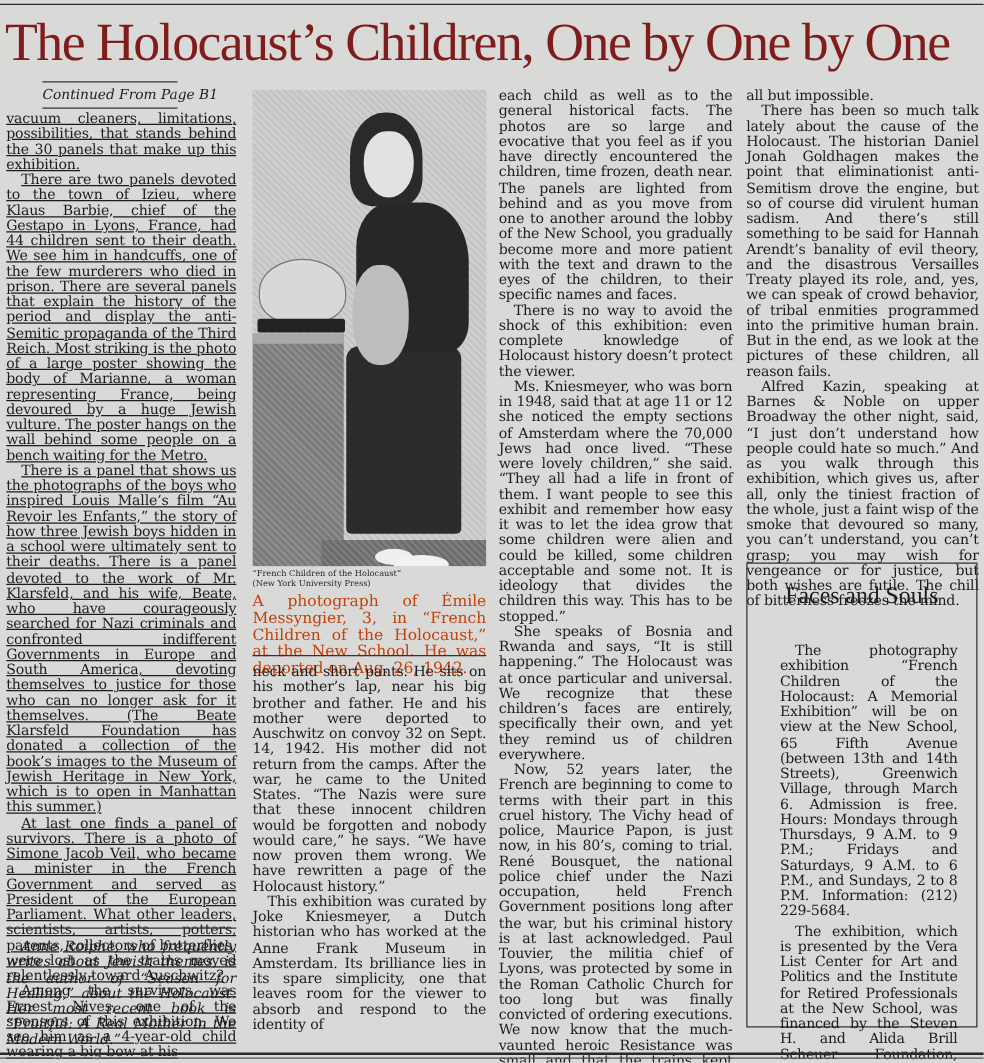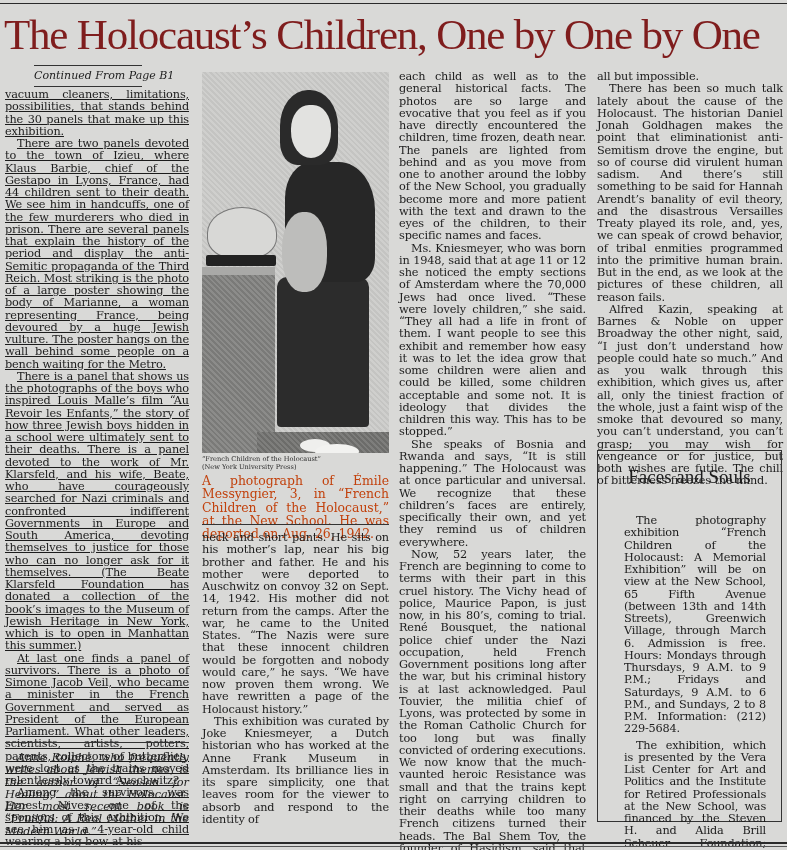--- a/index.html
+++ b/index.html
@@ -141,20 +141,21 @@
 <div class="caption">A photograph of Émile Messyngier, 3, in “French Children of the Holocaust,” at the New School. He was deported on Aug. 26, 1942.</div>
 <div class="caption-rule"></div>
 
 <div class="col col2">
   <p class="noindent">neck and short pants. He sits on his mother’s lap, near his big brother and father. He and his mother were deported to Auschwitz on convoy 32 on Sept. 14, 1942. His mother did not return from the camps. After the war, he came to the United States. “The Nazis were sure that these innocent children would be forgotten and nobody would care,” he says. “We have now proven them wrong. We have rewritten a page of the Holocaust history.”</p>
   <p>This exhibition was curated by Joke Kniesmeyer, a Dutch historian who has worked at the Anne Frank Museum in Amsterdam. Its brilliance lies in its spare simplicity, one that leaves room for the viewer to absorb and respond to the identity of</p>
 </div>
 
 <div class="col col3">
   <p class="noindent">each child as well as to the general historical facts. The photos are so large and evocative that you feel as if you have directly encountered the children, time frozen, death near. The panels are lighted from behind and as you move from one to another around the lobby of the New School, you gradually become more and more patient with the text and drawn to the eyes of the children, to their specific names and faces.</p>
+  <p>There is no way to avoid the shock of this exhibition: even complete knowledge of Holocaust history doesn’t protect the viewer.</p>
   <p>Ms. Kniesmeyer, who was born in 1948, said that at age 11 or 12 she noticed the empty sections of Amsterdam where the 70,000 Jews had once lived. “These were lovely children,” she said. “They all had a life in front of them. I want people to see this exhibit and remember how easy it was to let the idea grow that some children were alien and could be killed, some children acceptable and some not. It is ideology that divides the children this way. This has to be stopped.”</p>
   <p>She speaks of Bosnia and Rwanda and says, “It is still happening.” The Holocaust was at once particular and universal. We recognize that these children’s faces are entirely, specifically their own, and yet they remind us of children everywhere.</p>
   <p>Now, 52 years later, the French are beginning to come to terms with their part in this cruel history. The Vichy head of police, Maurice Papon, is just now, in his 80’s, coming to trial. René Bousquet, the national police chief under the Nazi occupation, held French Government positions long after the war, but his criminal history is at last acknowledged. Paul Touvier, the militia chief of Lyons, was protected by some in the Roman Catholic Church for too long but was finally convicted of ordering executions. We now know that the much-vaunted heroic Resistance was small and that the trains kept right on carrying children to their deaths while too many French citizens turned their heads. The Bal Shem Tov, the founder of Hasidism, said that “forgetting is exile and remembering is redemption.” Maybe so, but in this matter it seems as if exile is permanent and redemption</p>
 </div>
 
 <div class="col col4">
   <p class="noindent">all but impossible.</p>
   <p>There has been so much talk lately about the cause of the Holocaust. The historian Daniel Jonah Goldhagen makes the point that eliminationist anti-Semitism drove the engine, but so of course did virulent human sadism. And there’s still something to be said for Hannah Arendt’s banality of evil theory, and the disastrous Versailles Treaty played its role, and, yes, we can speak of crowd behavior, of tribal enmities programmed into the primitive human brain. But in the end, as we look at the pictures of these children, all reason fails.</p>
   <p>Alfred Kazin, speaking at Barnes &amp; Noble on upper Broadway the other night, said, “I just don’t understand how people could hate so much.” And as you walk through this exhibition, which gives us, after all, only the tiniest fraction of the whole, just a faint wisp of the smoke that devoured so many, you can’t understand, you can’t grasp; you may wish for vengeance or for justice, but both wishes are futile. The chill of bitterness freezes the mind.</p>
 </div>

